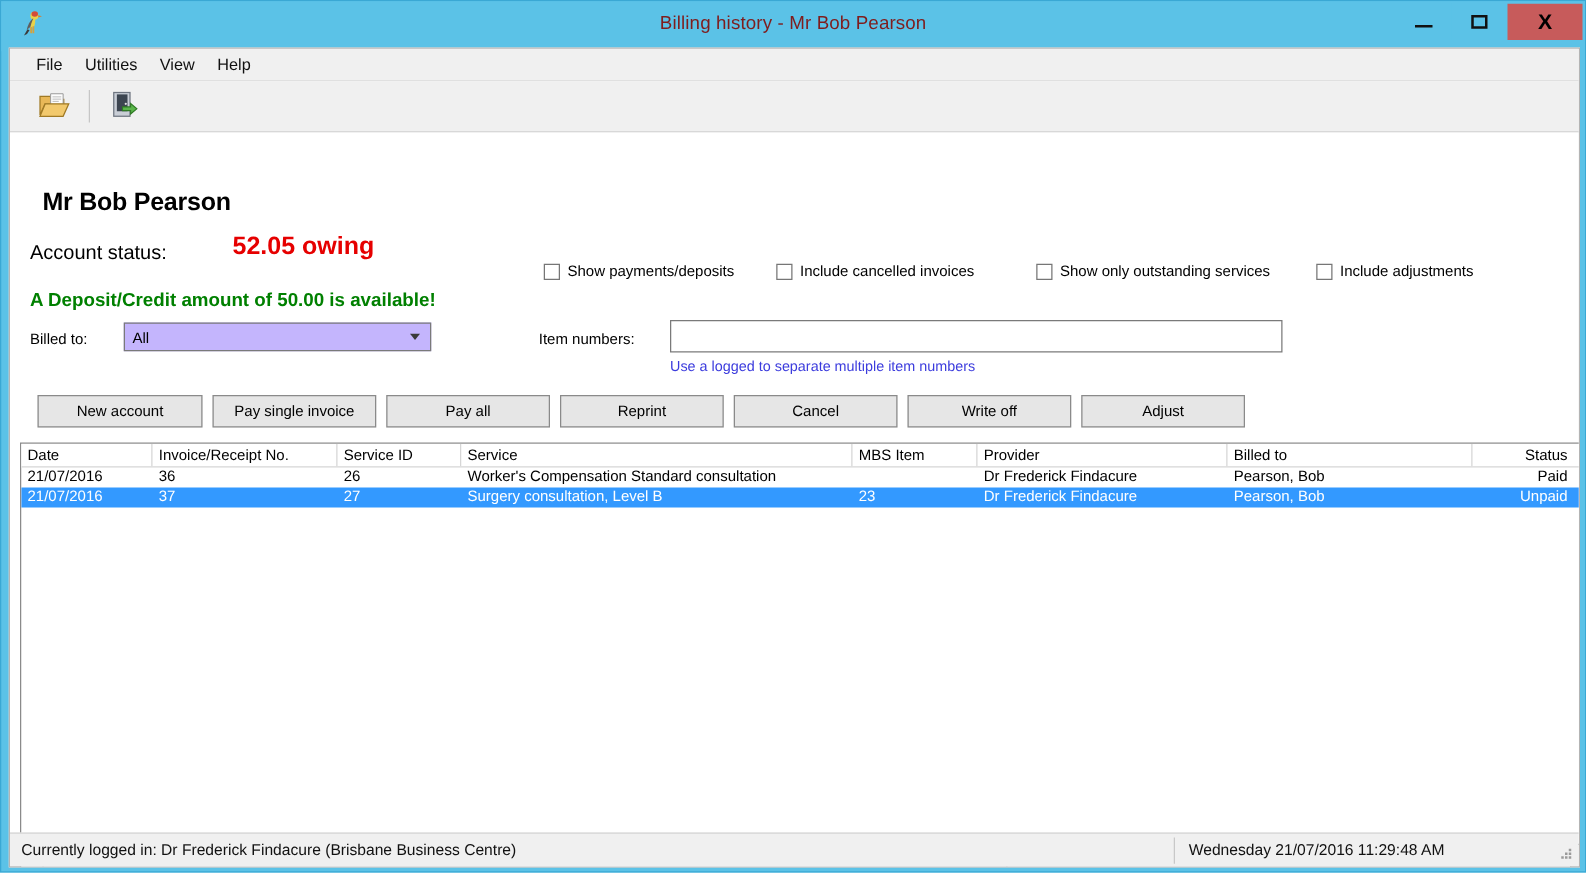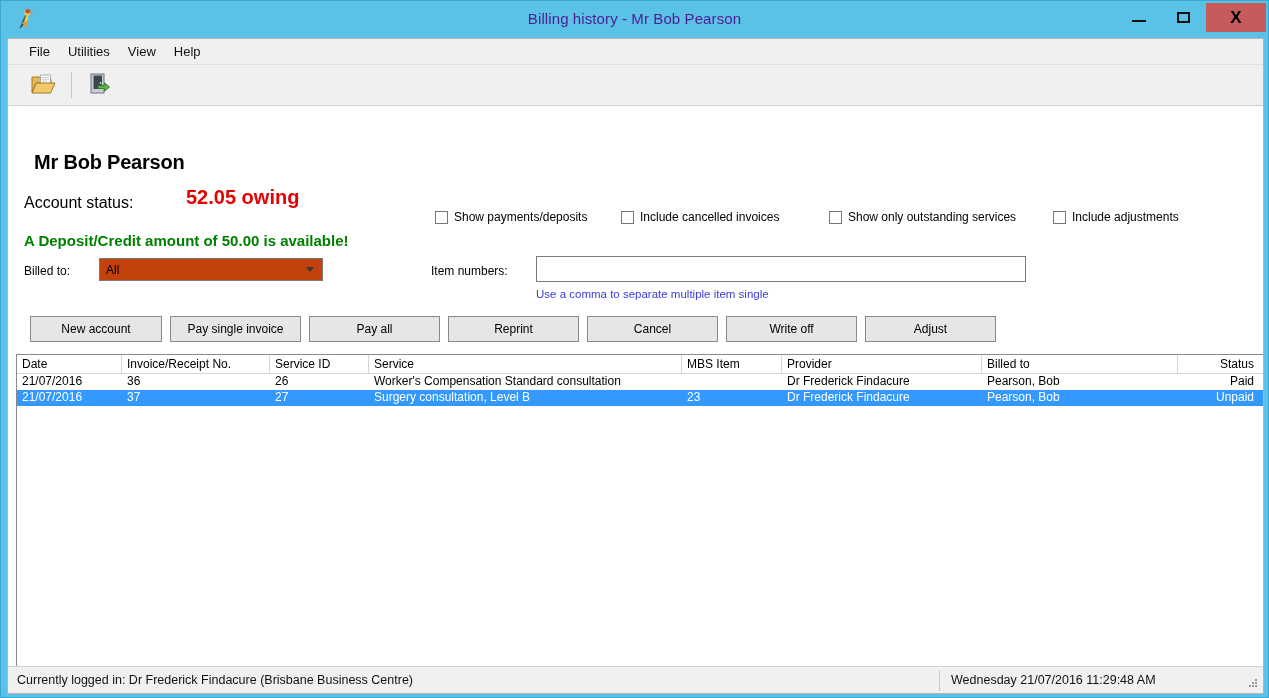--- a/index.html
+++ b/index.html
@@ -39,21 +39,21 @@
     position: absolute;
     left: 14px; top: 6px;
     width: 22px; height: 24px;
   }
   .title-text {
     position: absolute;
     left: 0; top: 9px;
     width: 1267px;
     text-align: center;
     font-size: 15px;
-    color: #4c1d95;
+    color: #7f1d1d;
     letter-spacing: 0.1px;
   }
   .winbtns {
     position: absolute;
     right: 2px; top: 2px;
     height: 29px;
     display: flex;
   }
   .winbtn {
     width: 45px;
@@ -204,23 +204,23 @@
   }
 
   .billedto-label {
     position: absolute;
     left: 16px; top: 158px;
     font-size: 12px;
   }
   .combo {
     position: absolute;
     left: 91px; top: 152px;
-    width: 224px; height: 23px;
+    width: 246px; height: 23px;
     border: 1px solid #7a7a7a;
-    background: #c2410c;
+    background: #c4b5fd;
     box-sizing: border-box;
     font-size: 12px;
     display: flex;
     align-items: center;
     padding-left: 6px;
   }
   .combo .arrow {
     position: absolute;
     right: 8px; top: 8px;
     width: 0; height: 0;
@@ -478,21 +478,21 @@
       </div>
 
       <div class="billedto-label">Billed to:</div>
       <div class="combo">
         <span>All</span>
         <span class="arrow"></span>
       </div>
 
       <div class="itemnum-label">Item numbers:</div>
       <input class="itemnum-input" type="text" value="" style="">
-      <div class="itemnum-hint">Use a comma to separate multiple item single</div>
+      <div class="itemnum-hint">Use a logged to separate multiple item numbers</div>
 
       <div class="btnrow">
         <button class="btn" style="width:132px">New account</button>
         <button class="btn" style="width:131px">Pay single invoice</button>
         <button class="btn" style="width:131px">Pay all</button>
         <button class="btn" style="width:131px">Reprint</button>
         <button class="btn" style="width:131px">Cancel</button>
         <button class="btn" style="width:131px">Write off</button>
         <button class="btn" style="width:131px">Adjust</button>
       </div>

